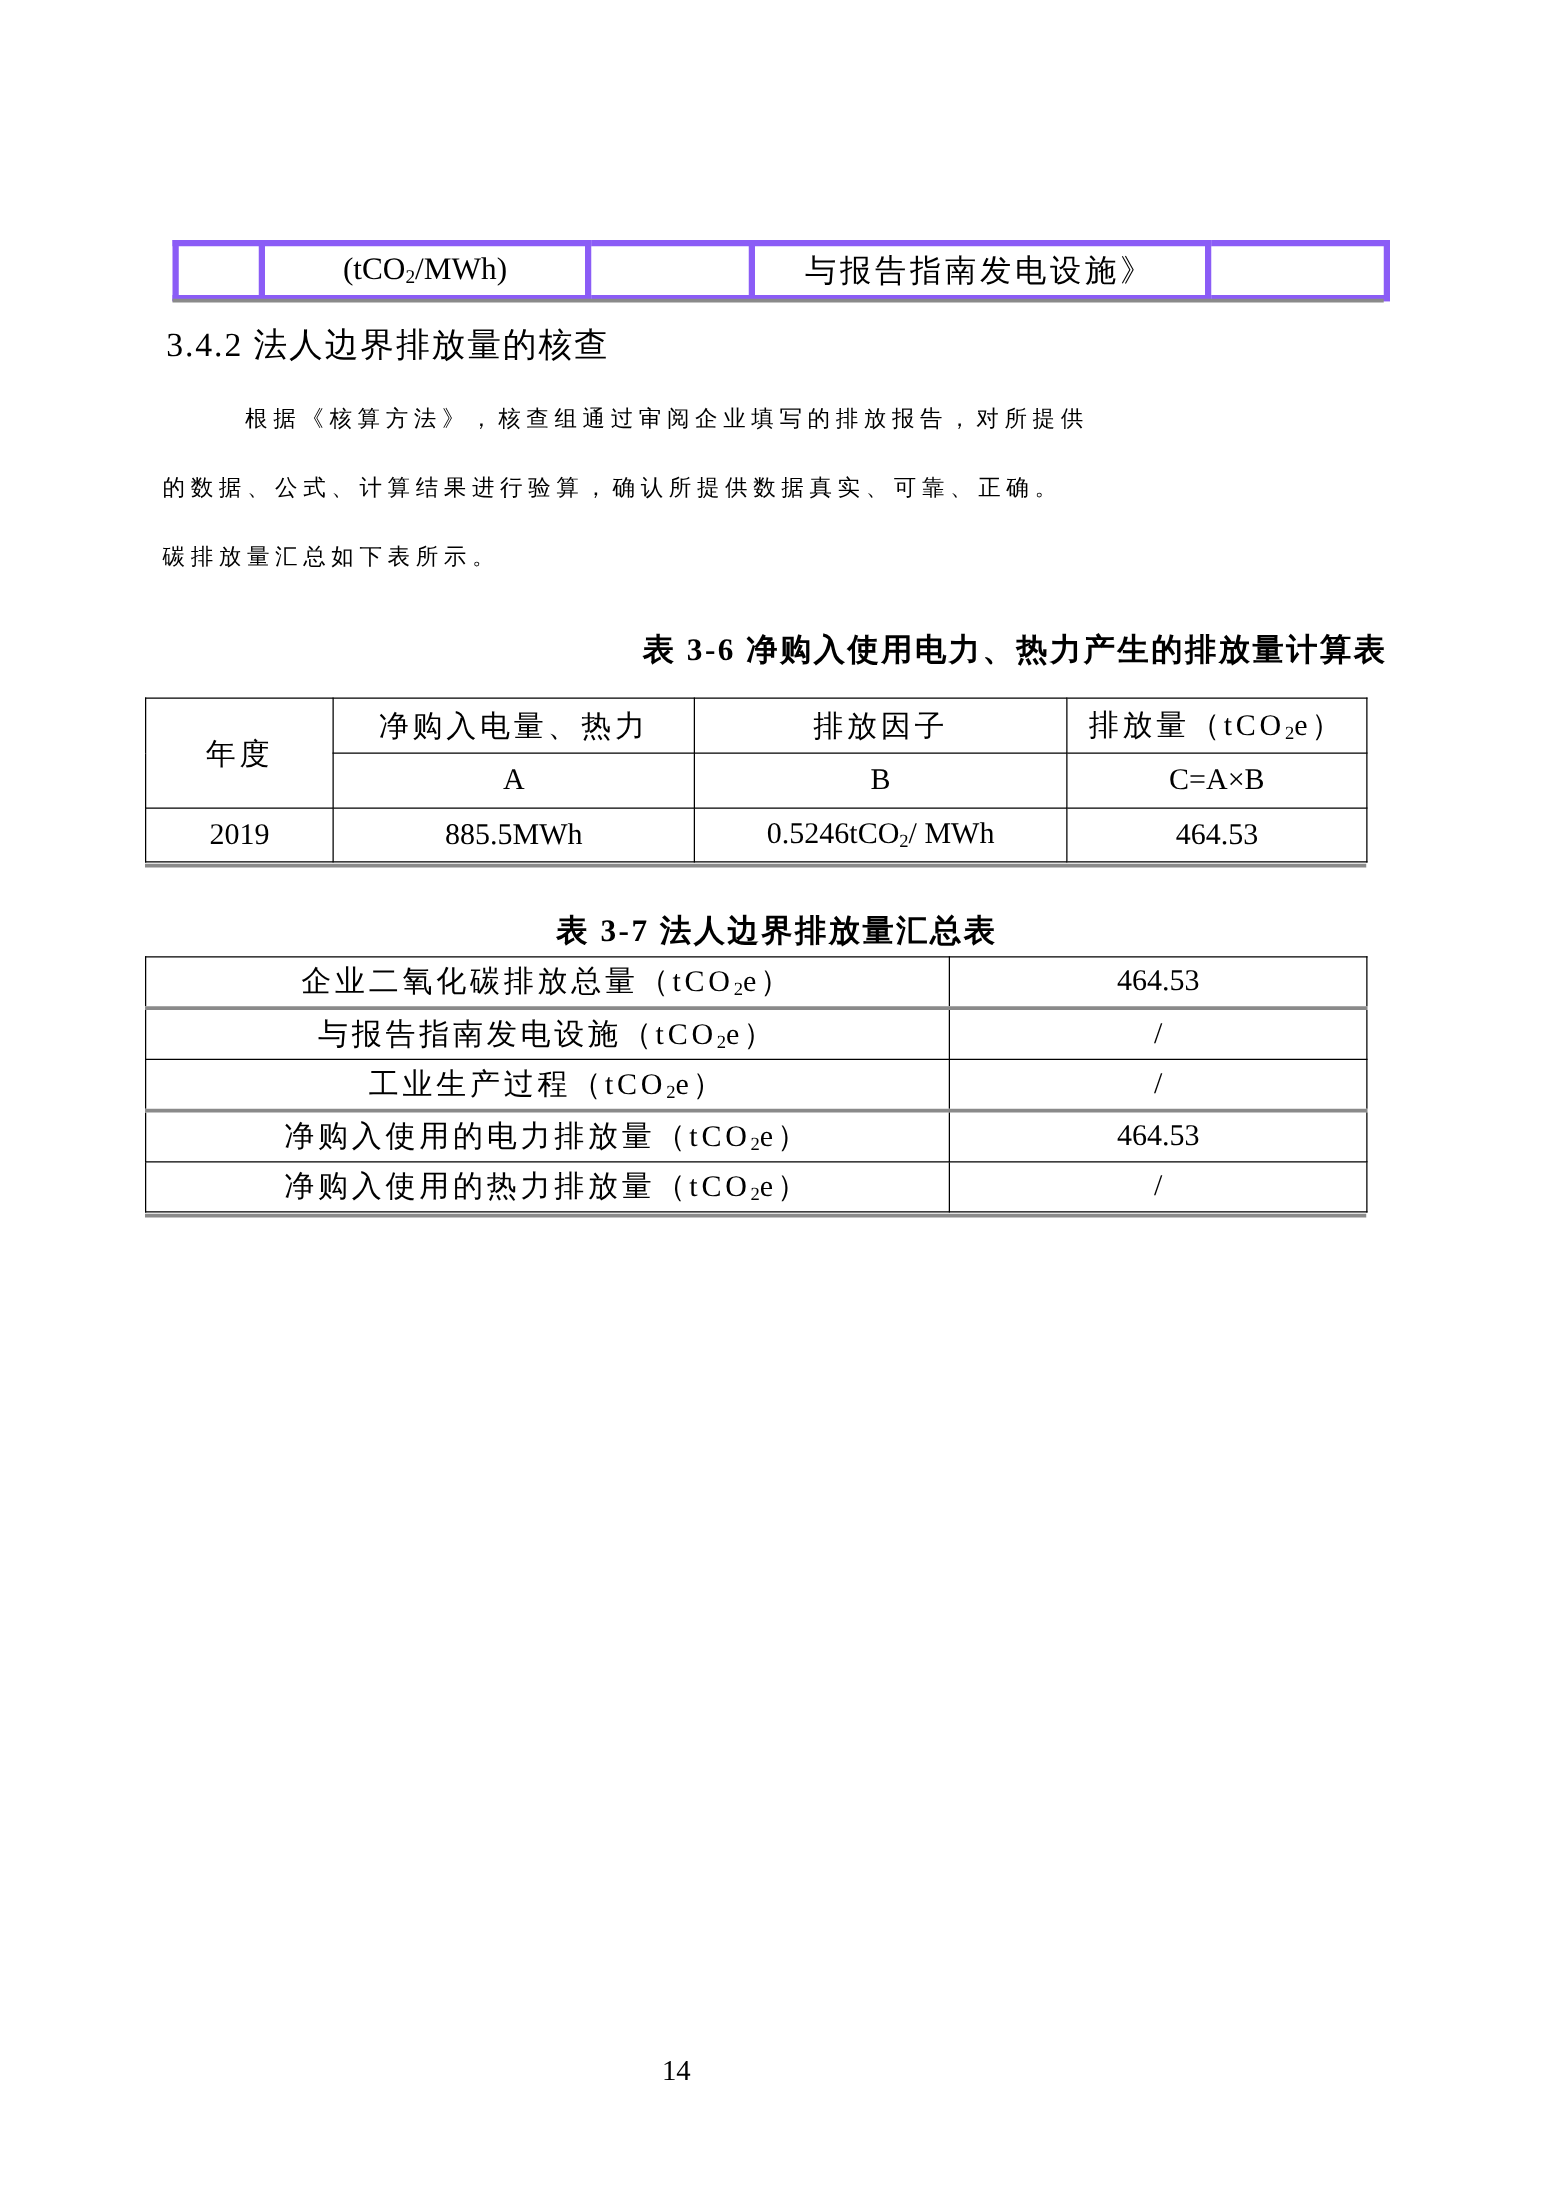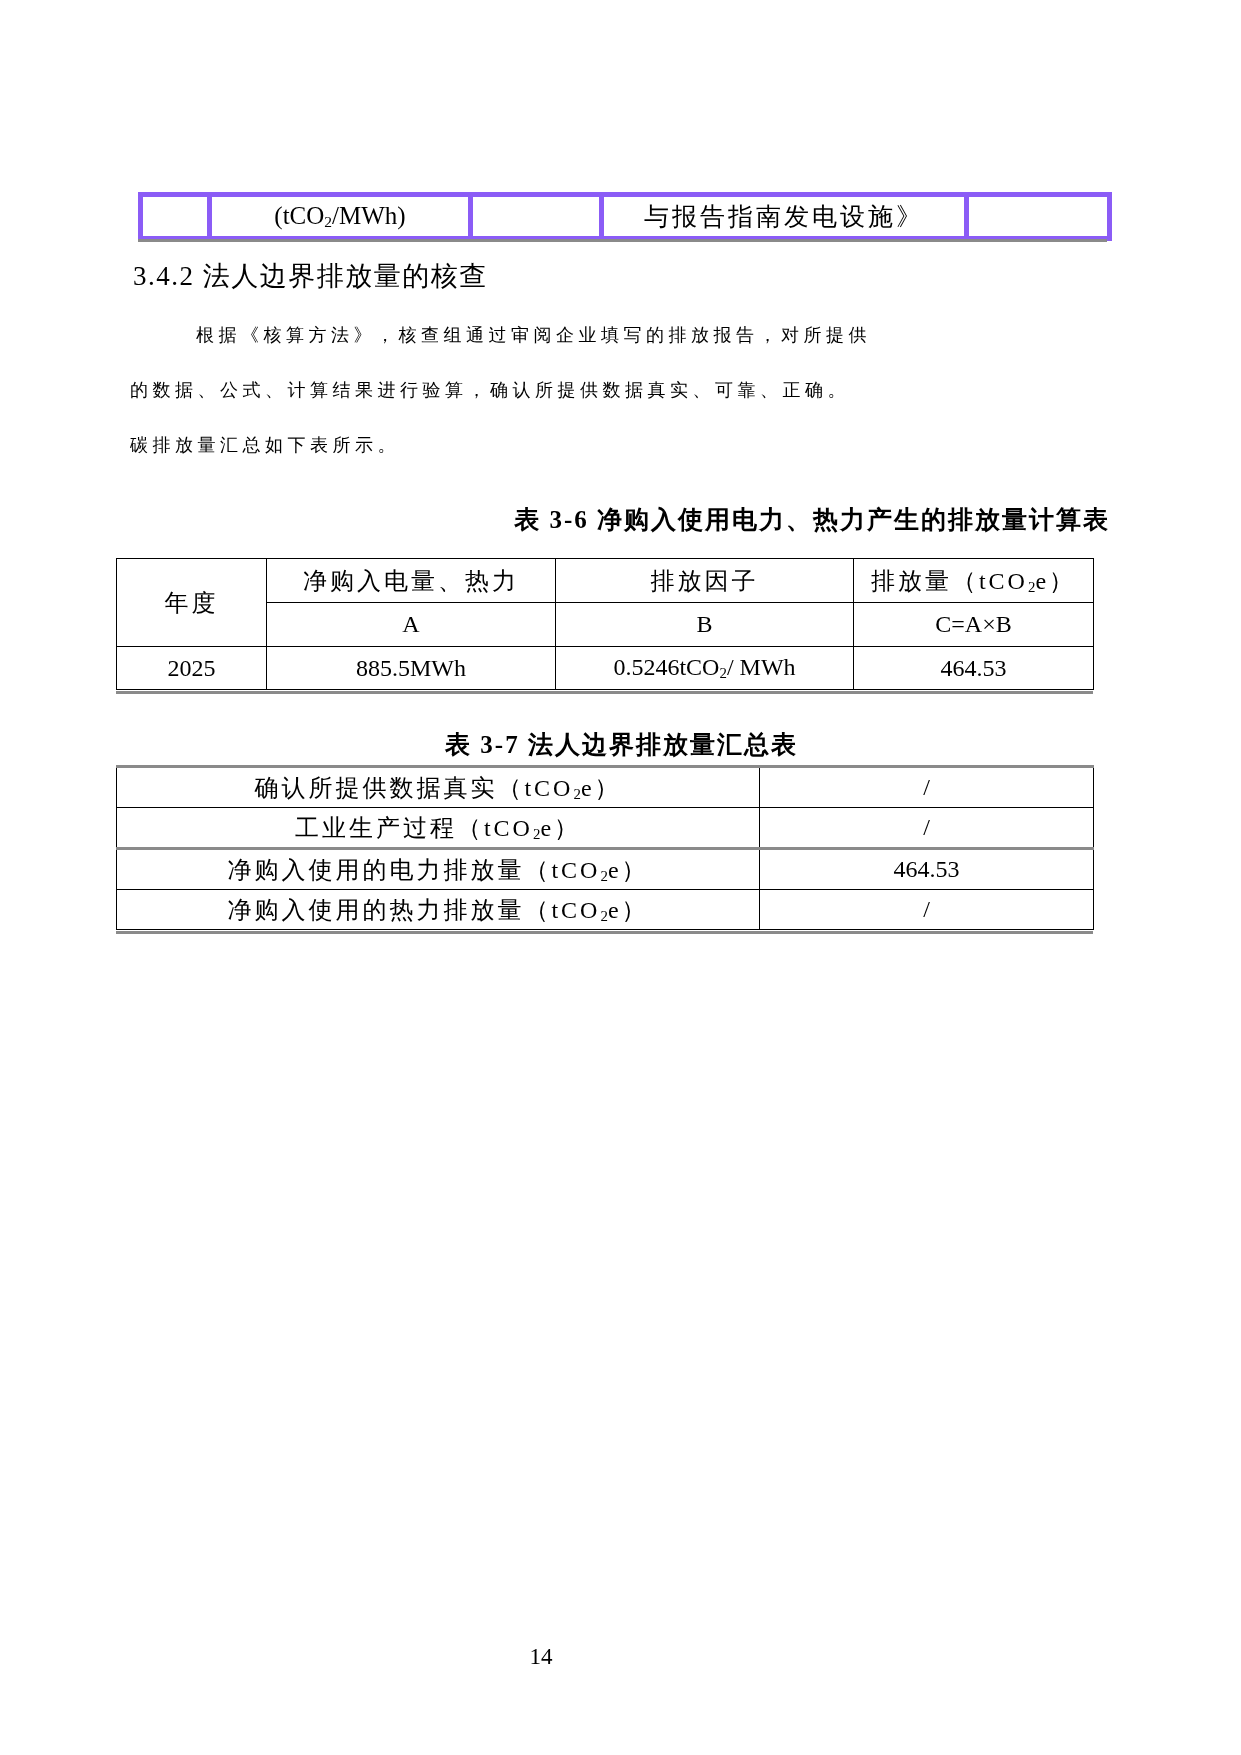--- a/index.html
+++ b/index.html
@@ -110,40 +110,44 @@
       <td class="dbl spread">净购入电量、热力</td>
       <td class="dbl spread">排放因子</td>
       <td class="dbl spread"><span>排放量（tCO</span><span class="sub">2</span><span>e）</span></td>
     </tr>
     <tr class="t6-r2">
       <td>A</td>
       <td>B</td>
       <td>C=A×B</td>
     </tr>
     <tr class="t6-r3">
-      <td>2025</td>
+      <td>2019</td>
       <td>885.5MWh</td>
       <td><span>0.5246tCO</span><span class="sub">2</span><span>/ MWh</span></td>
       <td>464.53</td>
     </tr>
   </tbody>
     </table>
 </div>
 
 <div class="tbl-title t7-title">表 3-7 法人边界排放量汇总表</div>
 
 <div class="tbl-wrap t7-wrap">
   <table class="doc t7">
     <colgroup>
         <col style="width:643px">
         <col style="width:334px">
       </colgroup>
     <tbody>
+        <tr>
+      <td class="spread"><span>企业二氧化碳排放总量（tCO</span><span class="sub">2</span><span>e）</span></td>
+      <td>464.53</td>
+    </tr>
     <tr class="gray-top">
-      <td class="spread"><span>确认所提供数据真实（tCO</span><span class="sub">2</span><span>e）</span></td>
+      <td class="spread"><span>与报告指南发电设施（tCO</span><span class="sub">2</span><span>e）</span></td>
       <td>/</td>
     </tr>
     <tr>
       <td class="spread"><span>工业生产过程（tCO</span><span class="sub">2</span><span>e）</span></td>
       <td>/</td>
     </tr>
     <tr class="gray-top">
       <td class="spread"><span>净购入使用的电力排放量（tCO</span><span class="sub">2</span><span>e）</span></td>
       <td>464.53</td>
     </tr>

